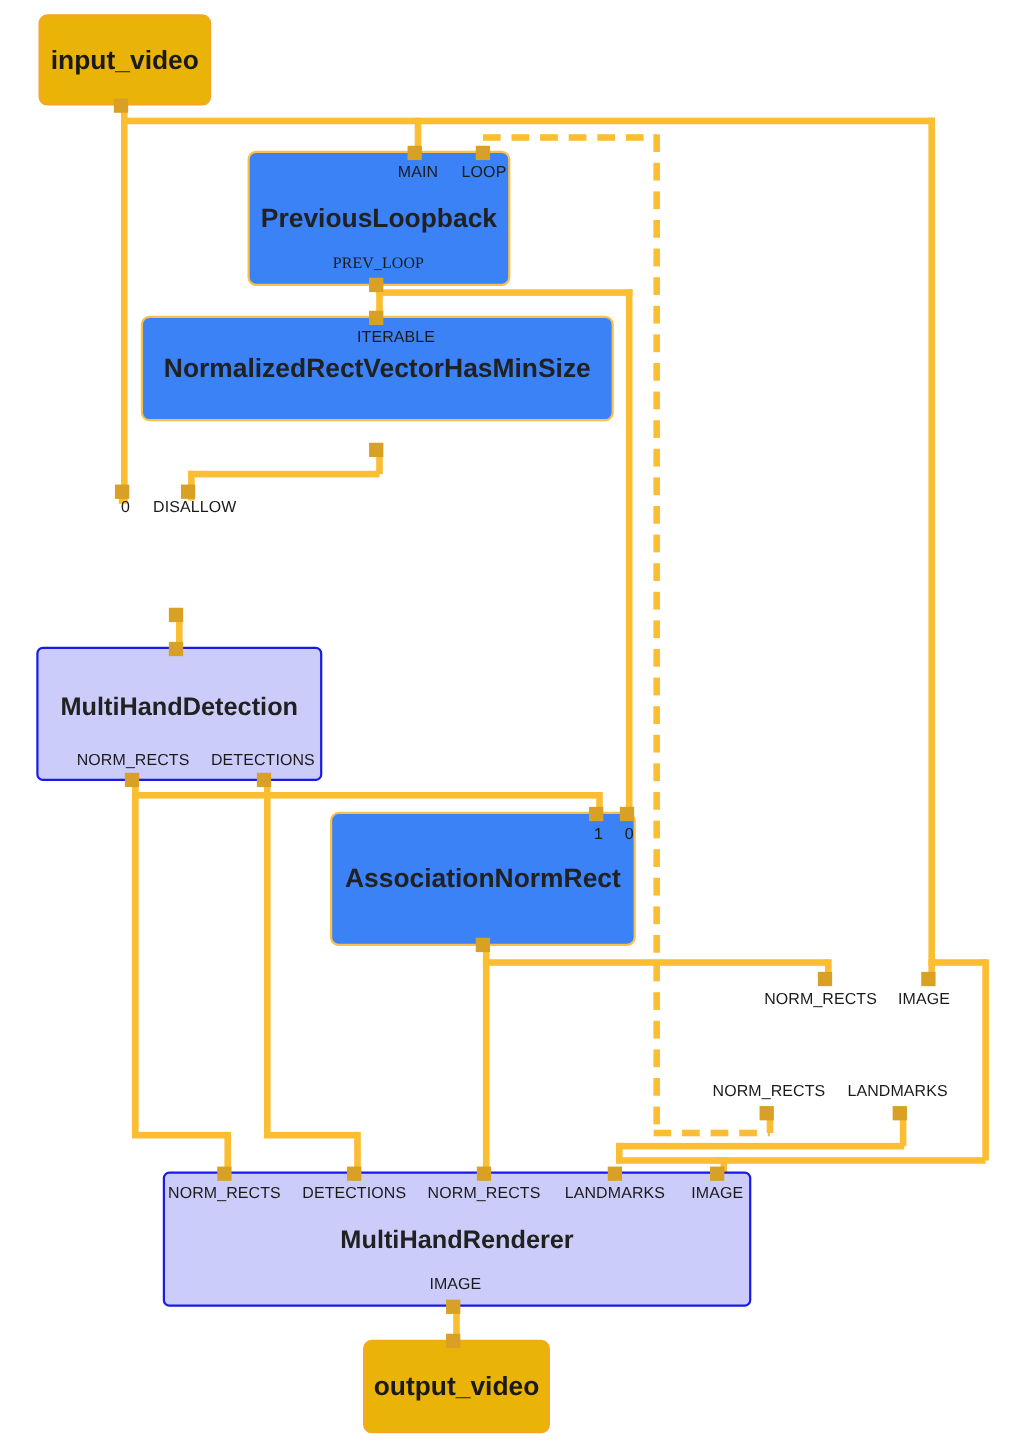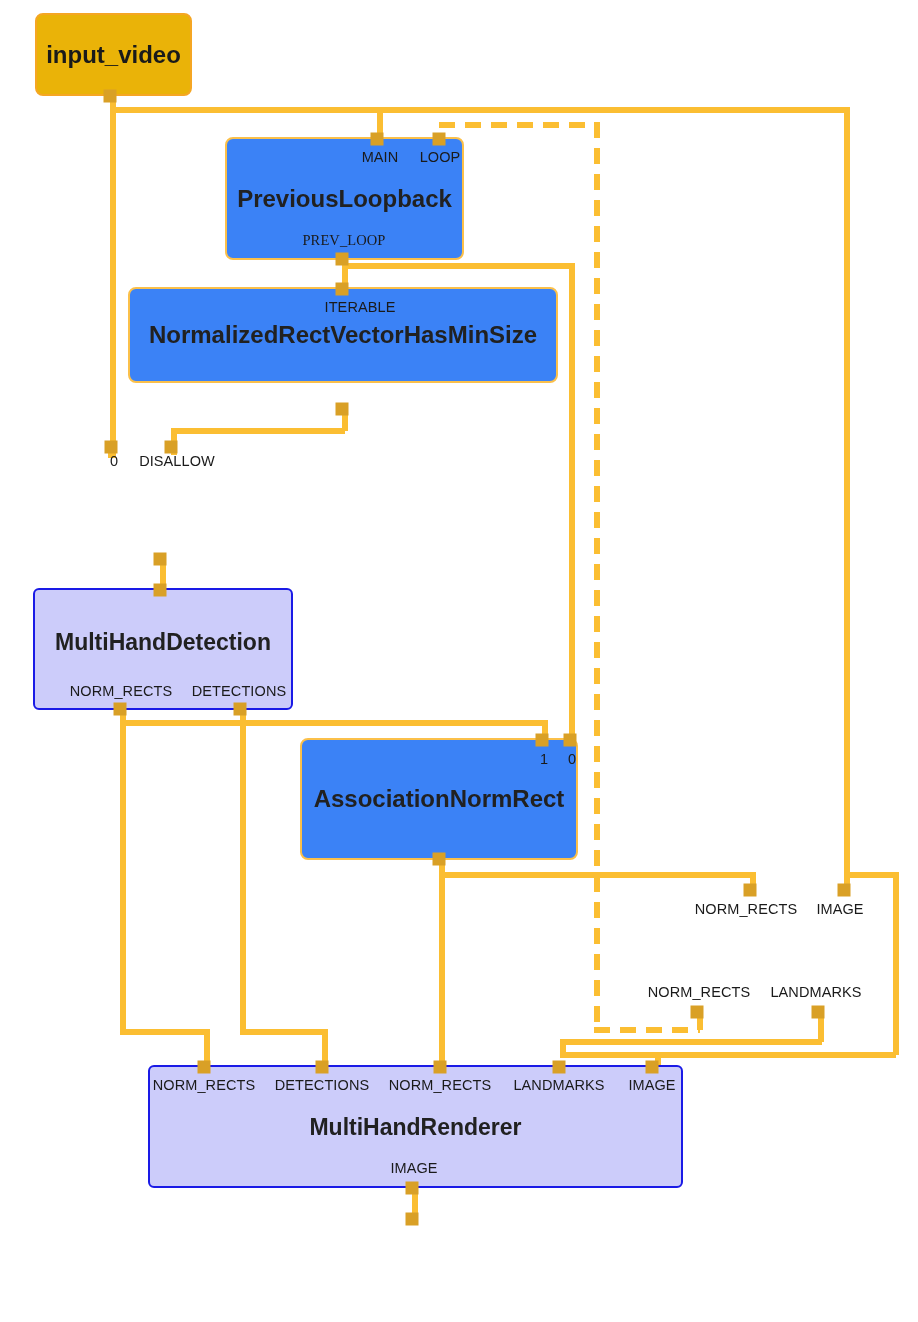--- a/index.html
+++ b/index.html
@@ -227,15 +227,18 @@
   <div class="plabel c" style="left:559px; top:1078px;">LANDMARKS</div>
   <div class="plabel c" style="left:652px; top:1078px;">IMAGE</div>
   <div class="plabel c" style="left:414px; top:1161px;">IMAGE</div>
   <div class="port" style="left:204px; top:1067px;"></div>
   <div class="port" style="left:322px; top:1067px;"></div>
   <div class="port" style="left:440px; top:1067px;"></div>
   <div class="port" style="left:559px; top:1067px;"></div>
   <div class="port" style="left:652px; top:1067px;"></div>
   <div class="port" style="left:412px; top:1188px;"></div>
 
+  <div class="node stream" style="left:330px; top:1218px; width:170px; height:85px;">
+    <div class="title">output_video</div>
+  </div>
   <div class="port" style="left:412px; top:1219px;"></div>
 
 </div>
 
 </body></html>

